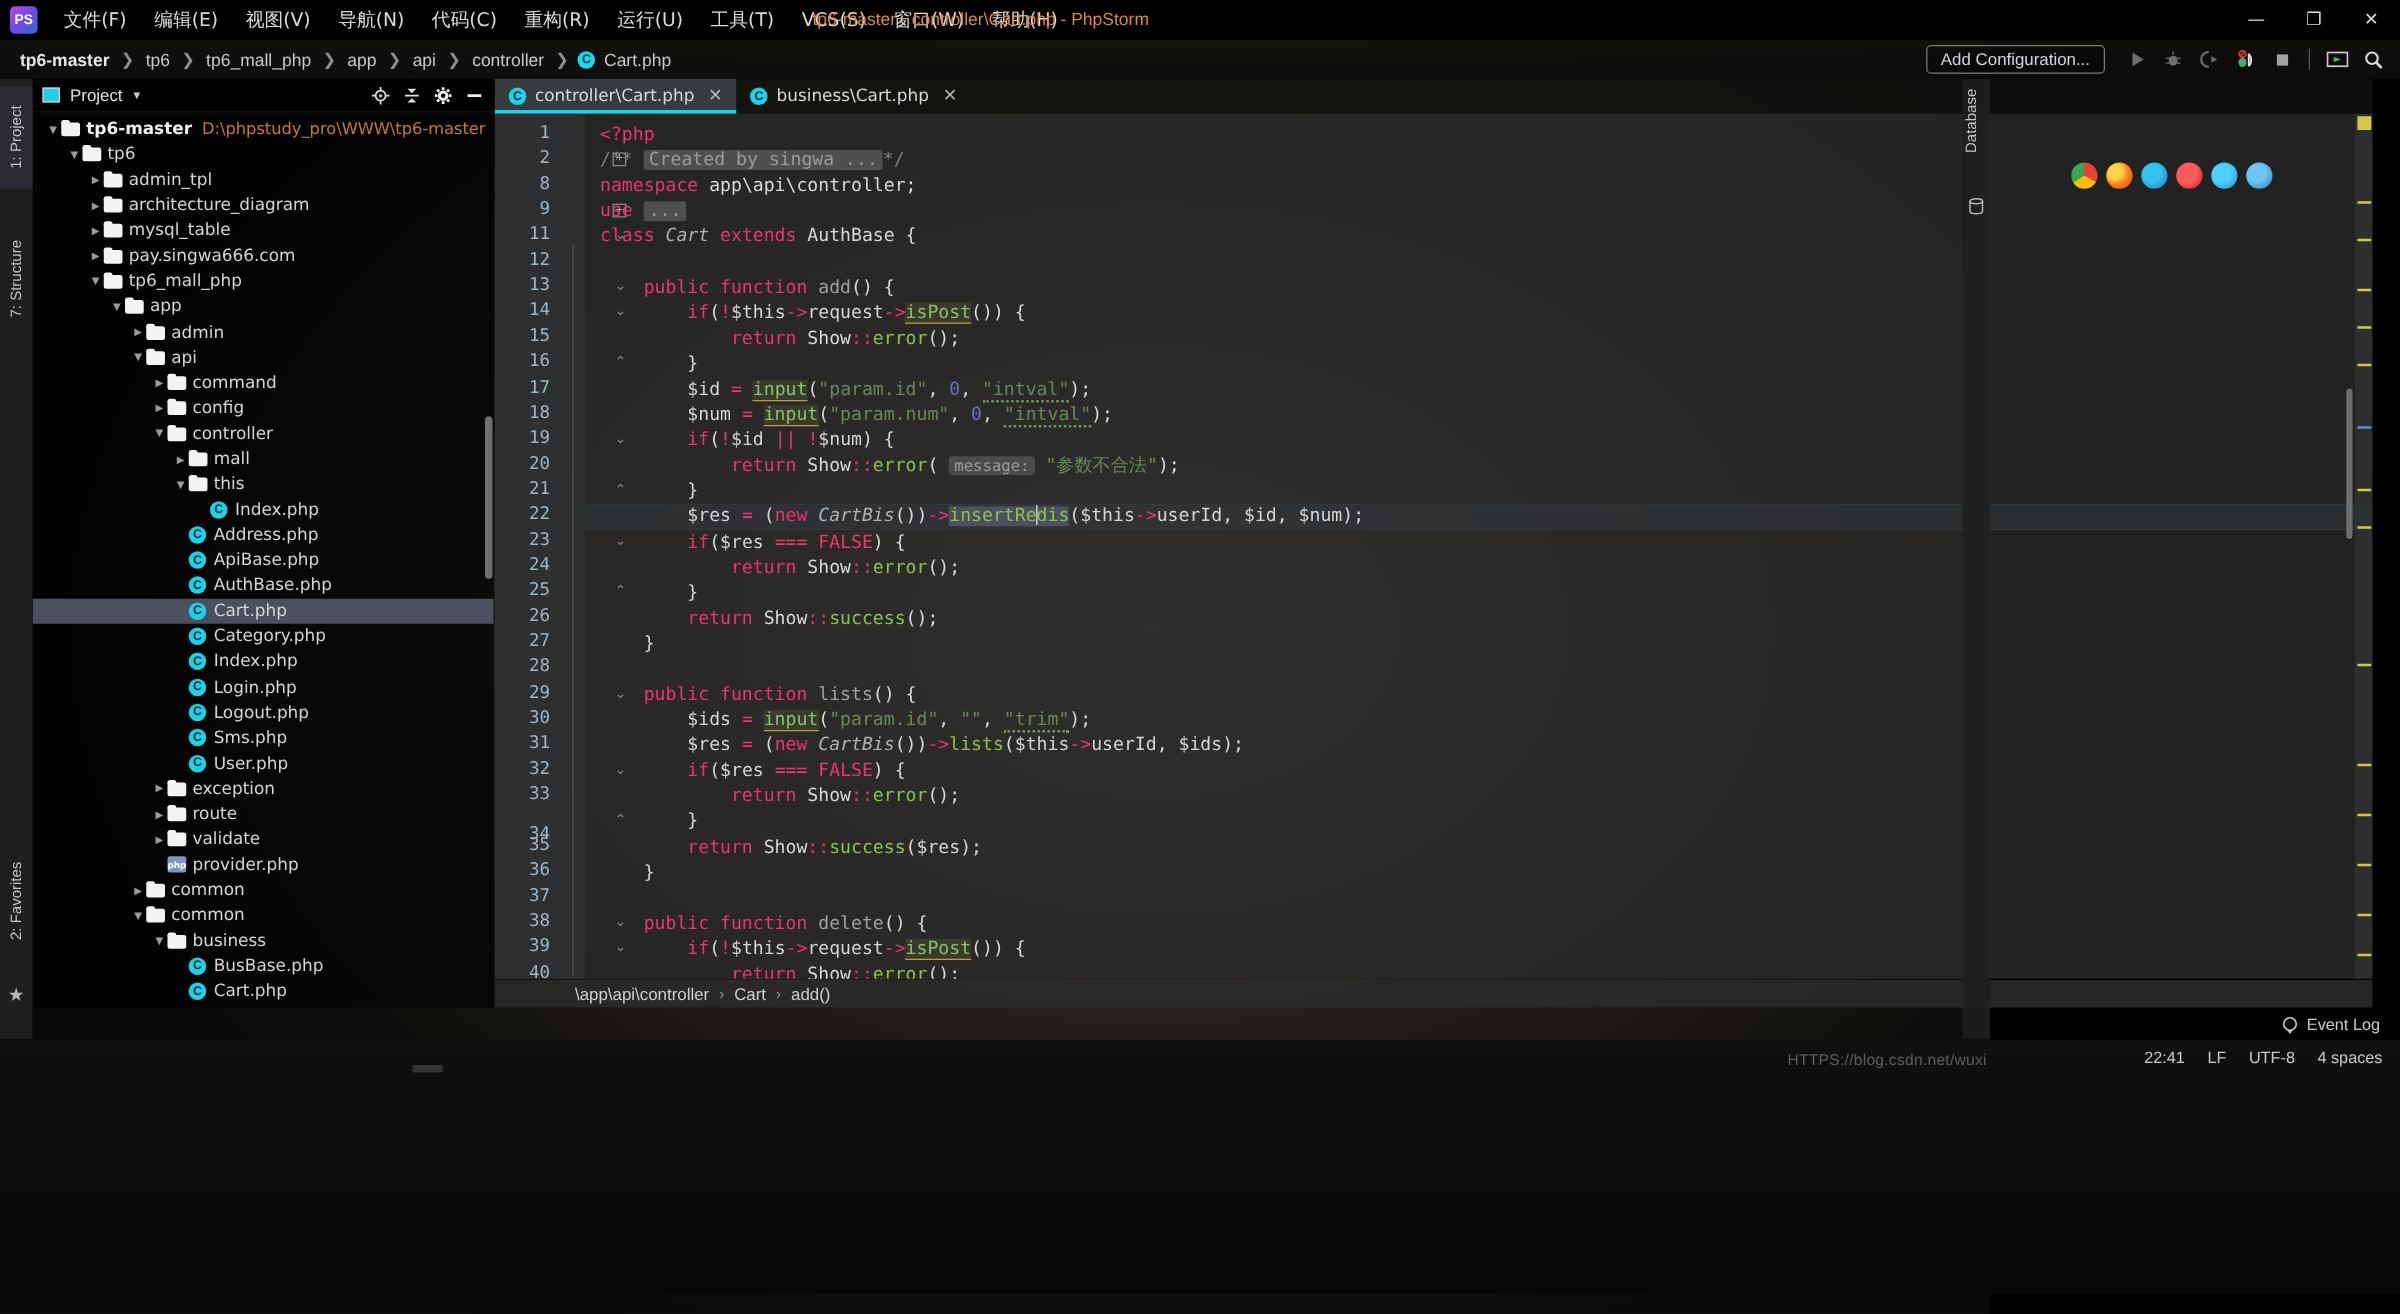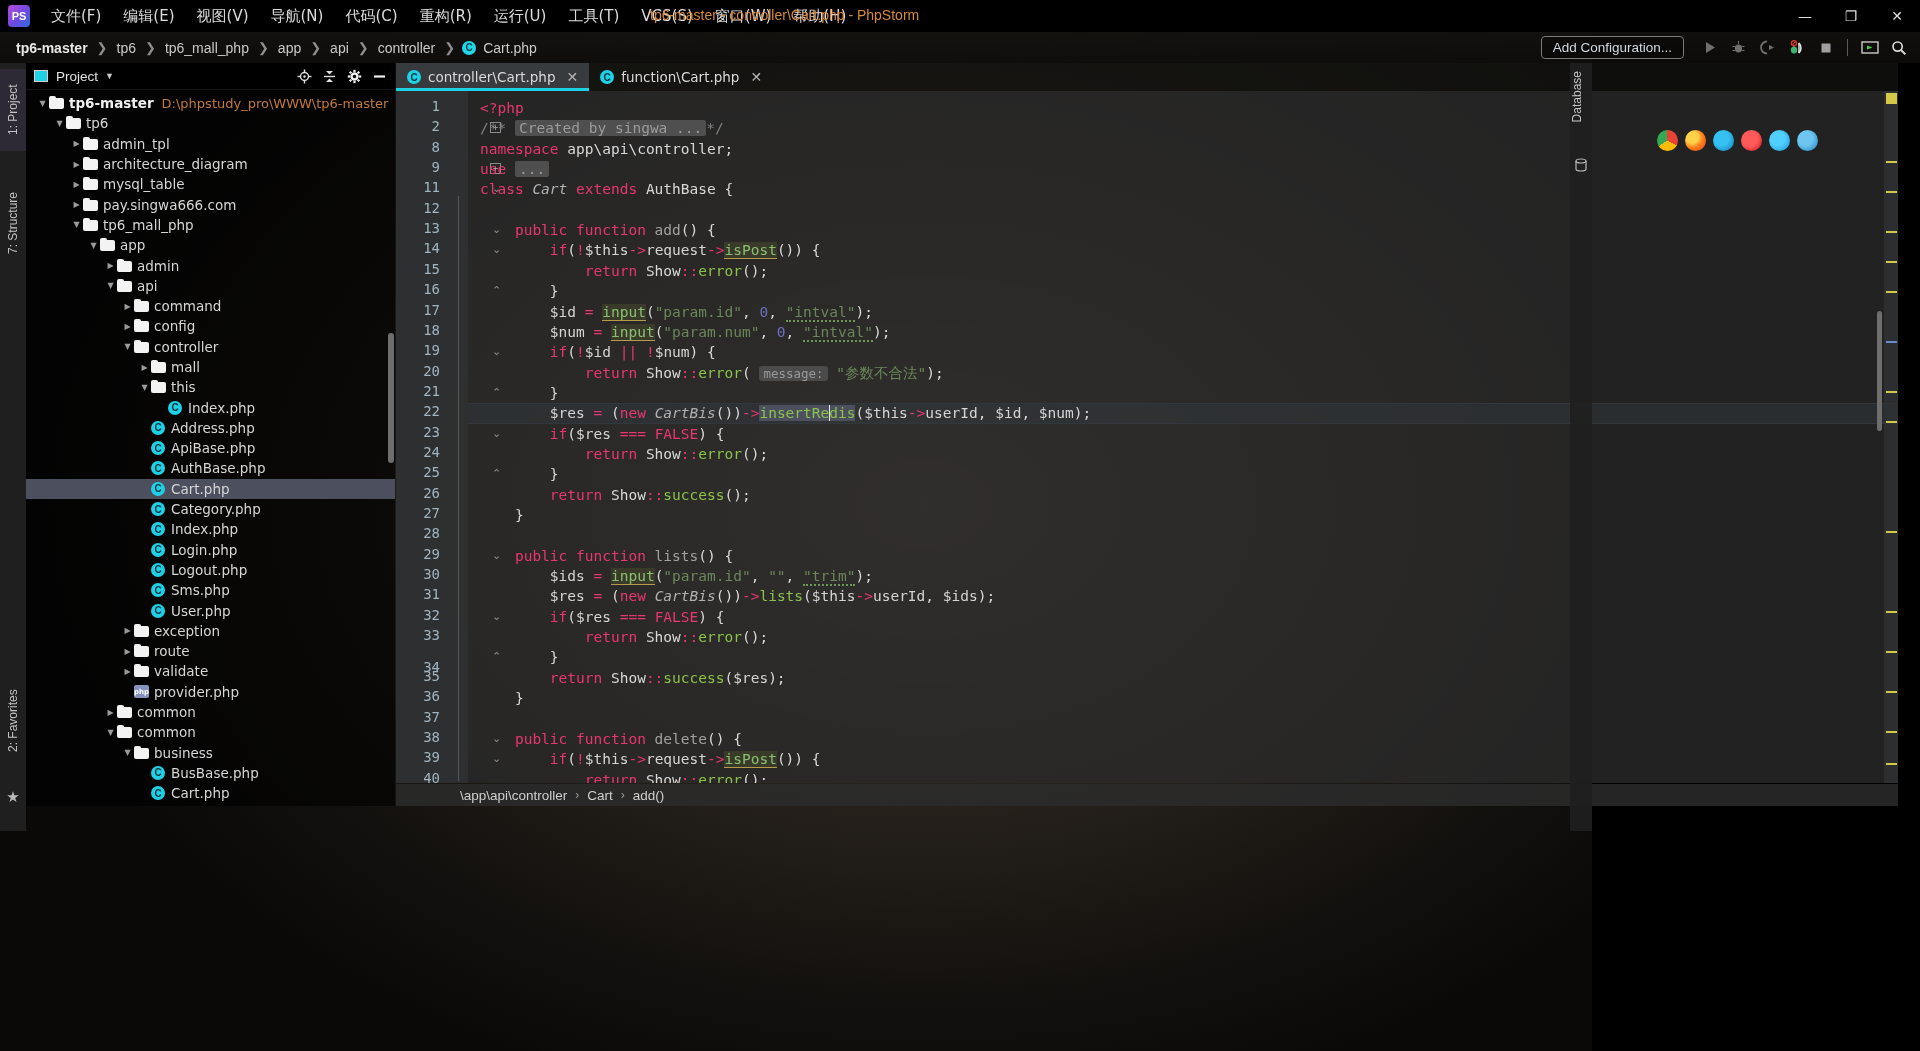--- a/index.html
+++ b/index.html
@@ -683,21 +683,21 @@
 
   <div id="editor-area">
     <div id="tabs">
       <div class="tab active">
         <span class="cico">C</span>
         <span>controller\Cart.php</span>
         <span class="x">✕</span>
       </div>
       <div class="tab">
         <span class="cico">C</span>
-        <span>function\Cart.php</span>
+        <span>business\Cart.php</span>
         <span class="x">✕</span>
       </div>
     </div>
 
     <div id="code-wrap">
       <div id="gutter">
           <div class="lnum" style="top: 7px;">1</div>
           <div class="lnum" style="top: 27.35px;">2</div>
           <div class="lnum" style="top: 47.7px;">8</div>
           <div class="lnum" style="top: 68.05px;">9</div>
@@ -784,13 +784,30 @@
 
   <div id="editor-crumb">
     <span class="c">\app\api\controller</span>
     <span class="s">›</span>
     <span class="c">Cart</span>
     <span class="s">›</span>
     <span class="c">add()</span>
   </div>
 
 
+  <div id="statusbar">
+    <div id="event-log">
+      <svg width="14" height="14" viewBox="0 0 14 14" style="margin-right:6px">
+        <circle cx="7" cy="6.2" r="5" fill="none" stroke="#c9c9c9" stroke-width="1.3"></circle>
+        <path d="M5.5 10.8 L7 13.2 L8.5 10.8" fill="none" stroke="#c9c9c9" stroke-width="1.3"></path>
+      </svg>
+      <span>Event Log</span>
+    </div>
+    <div id="status-right">
+      <span>22:41</span>
+      <span>LF</span>
+      <span>UTF-8</span>
+      <span>4 spaces</span>
+    </div>
+    <div id="watermark">HTTPS://blog.csdn.net/wuxi</div>
+    <div id="taskbar-hint"></div>
+  </div>
 </div>
 
 </body></html>

